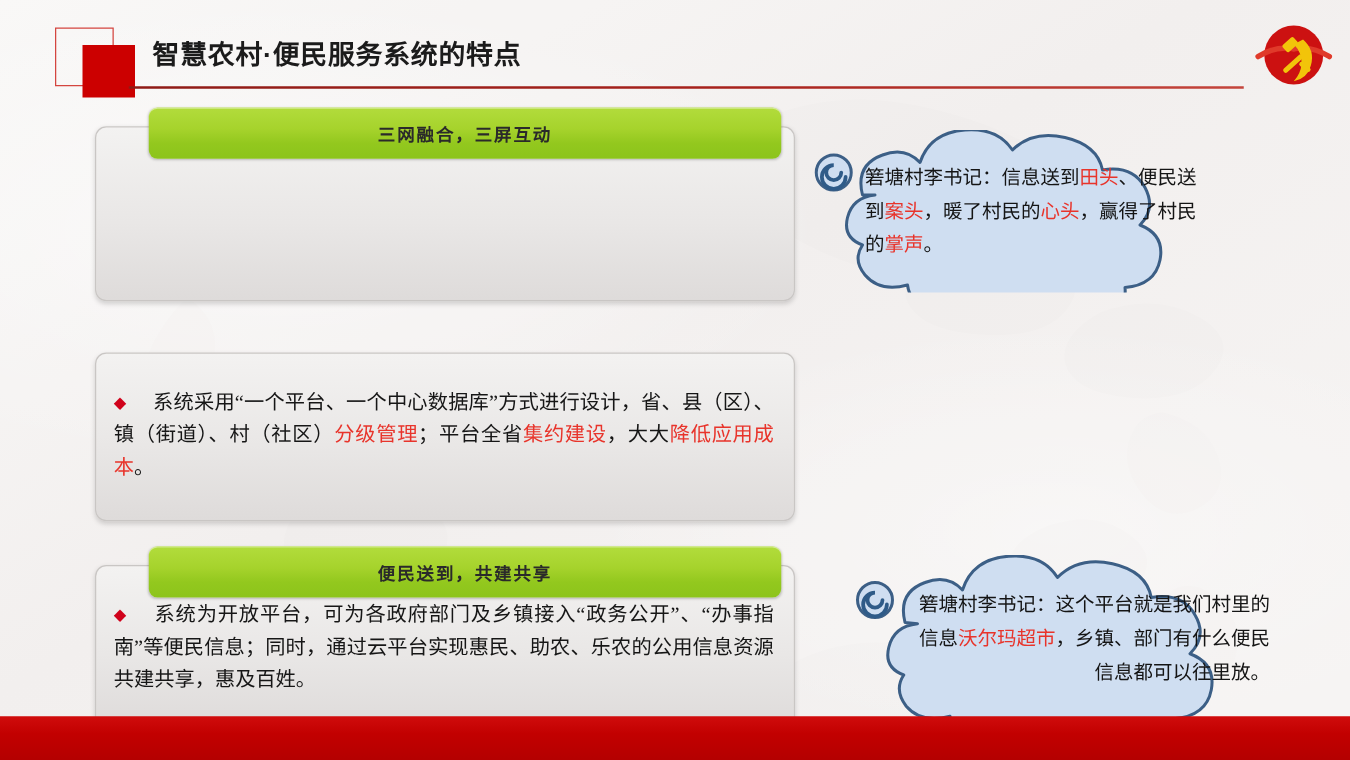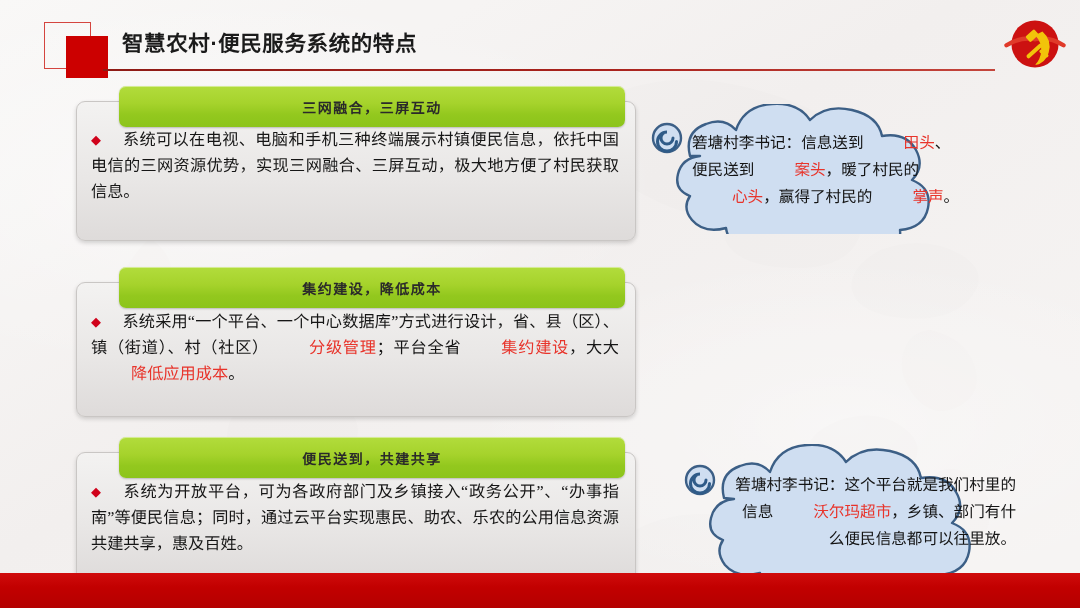--- a/index.html
+++ b/index.html
@@ -95,21 +95,21 @@
 
   .panel-body {
     padding:26px 16px 10px 14px;
     font-size:16.2px; line-height:1.62;
     color:#161616;
     text-align:justify;
     font-family:"Liberation Serif","DejaVu Serif",serif;
   }
   .panel.p1 .panel-body { padding-top:25px; }
   .bullet { color:#d0021b; font-size:13px; vertical-align:1px; margin-right:5px; }
-  .rd { color:#e8342b;margin-left:40px; }
+  .rd { color:#e8342b; }
 
   
   .cloud { position:absolute; }
   .cloud svg { position:absolute; left:0; top:0; width:100%; height:100%; display:block; }
   .cloud-text {
     position:absolute;
     font-family:"Liberation Serif","DejaVu Serif",serif;
     font-size:15.6px; line-height:1.72; color:#141414;
     text-align:left;
   }
@@ -178,27 +178,23 @@
 
           <path d="M62 30 q16 14 10 34 -5 17 -22 20 9-10 10-22 1-15 -10-26z"></path>
           <rect x="56" y="62" width="17" height="6" rx="3" transform="rotate(38 64 65)"></rect>
         </g>
       </svg>
     </div>
   </div>
 
   <div class="panel p1">
     <div class="panel-title">三网融合，三屏互动</div>
-    <div class="panel-body">
-      <span class="bullet">◆</span><span class="rich"><span>　系统可以在电视、电脑和手机三种终端展示村镇便民信息，依托中国电信的三网资源优势，实现三网融合、三屏互动，极大地方便了村民获取信息。</span></span>
-    </div>
   </div>
 
   <div class="panel p2">
-    <div class="panel-title">集约建设，降低成本</div>
     <div class="panel-body">
       <span class="bullet">◆</span><span class="rich"><span>　系统采用“一个平台、一个中心数据库”方式进行设计，省、县（区）、镇（街道）、村（社区）</span><span class="rd">分级管理</span><span>；平台全省</span><span class="rd">集约建设</span><span>，大大</span><span class="rd">降低应用成本</span><span>。</span></span>
     </div>
   </div>
 
   <div class="panel p3">
     <div class="panel-title">便民送到，共建共享</div>
     <div class="panel-body">
       <span class="bullet">◆</span><span class="rich"><span>　系统为开放平台，可为各政府部门及乡镇接入“政务公开”、“办事指南”等便民信息；同时，通过云平台实现惠民、助农、乐农的公用信息资源共建共享，惠及百姓。</span></span>
     </div>

